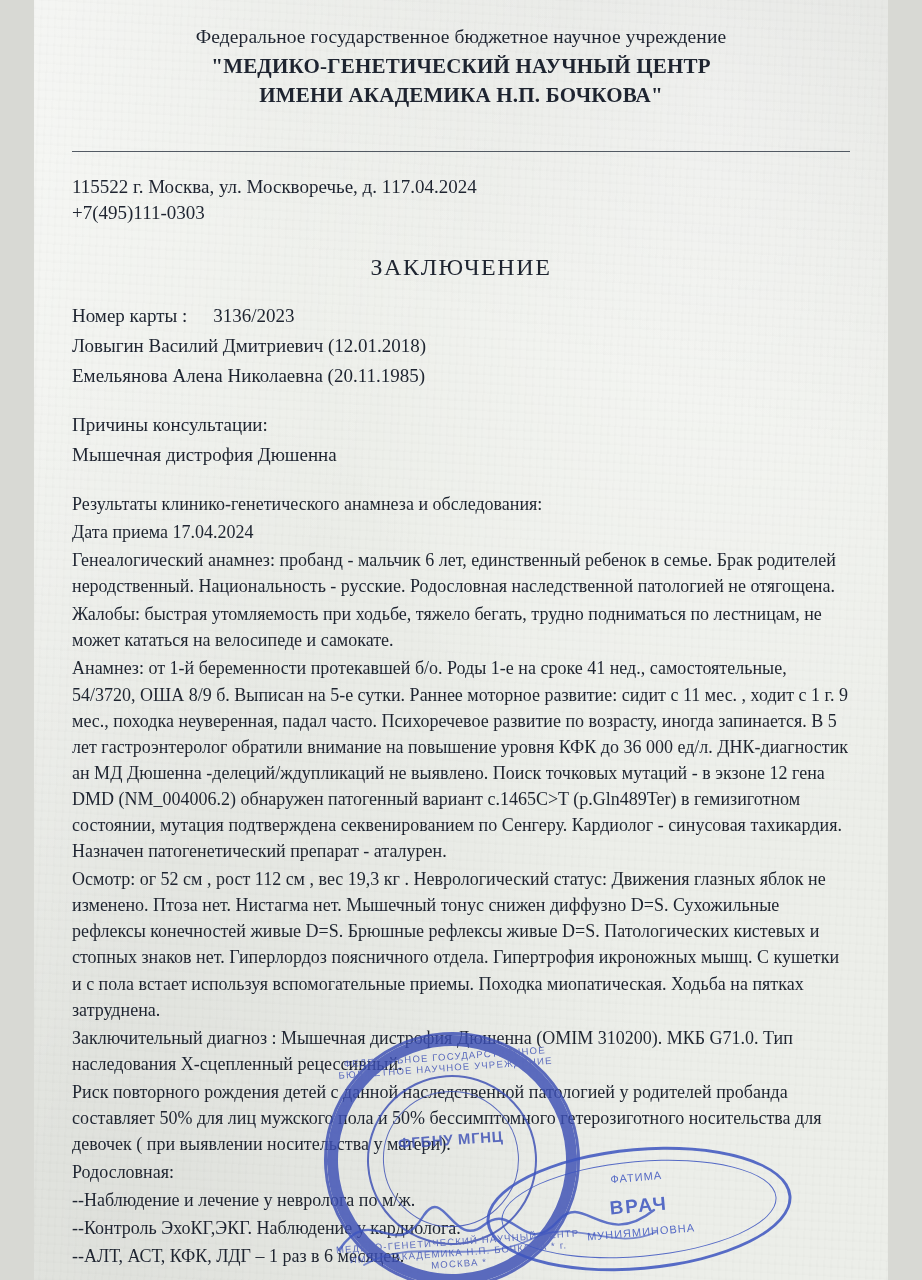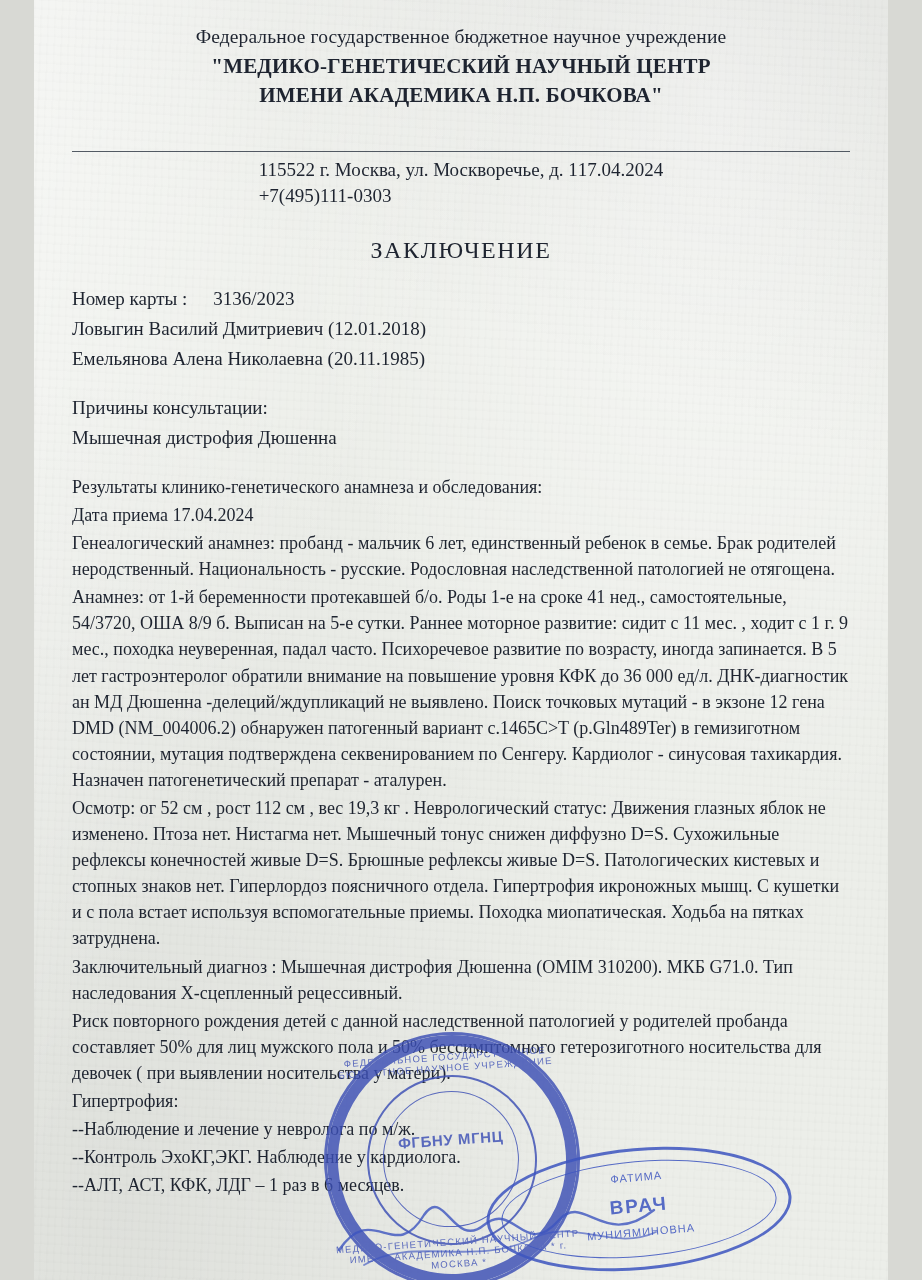--- a/index.html
+++ b/index.html
@@ -54,23 +54,23 @@
 
   .rule {
     border: 0;
     border-top: 1px solid #2a3340;
     margin: 43px 0 0 0;
     opacity: .8;
   }
 
   .addr-row {
     display: flex;
-    justify-content: center;
+    justify-content: flex-start;
     align-items: flex-start;
-    margin-top: 7px;
+    margin-top: 24px;
     font-size: 19px;
   }
   .addr-left div + div { margin-top: 4px; }
   .addr-date { font-size: 19px; white-space: nowrap; }
 
   .doc-title {
     text-align: center;
     font-weight: normal;
     font-size: 24px;
     letter-spacing: 1.6px;
@@ -222,28 +222,29 @@
 
     <div class="block">
       <div class="line">Причины консультации:</div>
       <div class="line">Мышечная дистрофия Дюшенна</div>
     </div>
 
     <div class="block">
       <div class="para">Результаты клинико-генетического анамнеза и обследования:</div>
       <div class="para tight">Дата приема 17.04.2024</div>
       <div class="para tight">Генеалогический анамнез: пробанд - мальчик 6  лет,  единственный ребенок в семье. Брак родителей неродственный. Национальность - русские.  Родословная наследственной патологией не отягощена.</div>
+      <div class="para tight">Жалобы: быстрая утомляемость при ходьбе, тяжело бегать, трудно подниматься по лестницам, не может кататься на велосипеде и самокате.</div>
       <div class="para tight">Анамнез: от 1-й беременности протекавшей б/о. Роды 1-е на сроке 41 нед., самостоятельные, 54/3720, ОША 8/9 б. Выписан на 5-е сутки. Раннее моторное развитие: сидит с 11 мес. , ходит с  1 г. 9 мес., походка неуверенная, падал часто.  Психоречевое развитие по возрасту, иногда запинается. В 5 лет гастроэнтеролог обратили внимание на повышение уровня КФК до 36 000 ед/л. ДНК-диагностик ан МД Дюшенна -делеций/ждупликаций не выявлено. Поиск точковых мутаций -  в экзоне 12 гена DMD (NM_004006.2) обнаружен патогенный вариант c.1465C&gt;T (p.Gln489Ter) в гемизиготном состоянии, мутация подтверждена секвенированием по Сенгеру. Кардиолог - синусовая тахикардия. Назначен патогенетический препарат - аталурен.</div>
       <div class="para tight">Осмотр: ог 52 см , рост 112 см ,  вес  19,3 кг . Неврологический статус: Движения глазных яблок не изменено. Птоза нет. Нистагма нет. Мышечный тонус снижен диффузно D=S. Сухожильные рефлексы конечностей живые D=S. Брюшные рефлексы живые D=S.  Патологических кистевых и стопных знаков нет. Гиперлордоз поясничного отдела. Гипертрофия икроножных мышц. С кушетки и с пола встает используя вспомогательные приемы. Походка миопатическая. Ходьба на пятках затруднена.</div>
       <div class="para tight">Заключительный диагноз : Мышечная дистрофия Дюшенна  (OMIM  310200). МКБ G71.0. Тип наследования X-сцепленный рецессивный.</div>
       <div class="para tight">Риск повторного рождения детей с данной наследственной  патологией у родителей пробанда составляет  50% для лиц мужского  пола и 50%  бессимптомного гетерозиготного носительства для девочек ( при выявлении носительства у матери).</div>
     </div>
 
     <div class="para recs" style="margin-top:2px;">
-      <div class="rec-line">Гипертрофия:</div>
+      <div class="rec-line">Родословная:</div>
       <div class="rec-line">--Наблюдение и лечение у  невролога по м/ж.</div>
       <div class="rec-line">--Контроль ЭхоКГ,ЭКГ. Наблюдение у кардиолога.</div>
       <div class="rec-line">--АЛТ, АСТ, КФК, ЛДГ – 1 раз в 6 месяцев.</div>
 
     </div>
 
   </div>
 
   <div class="stamp stamp-round">
     <div class="inner-circle"></div>

